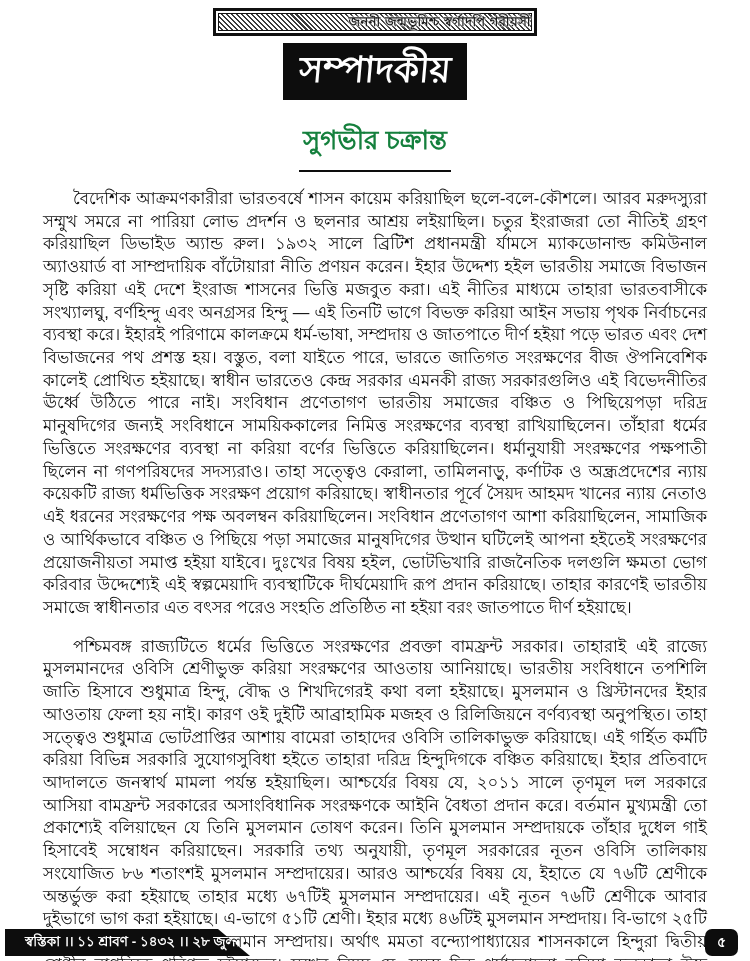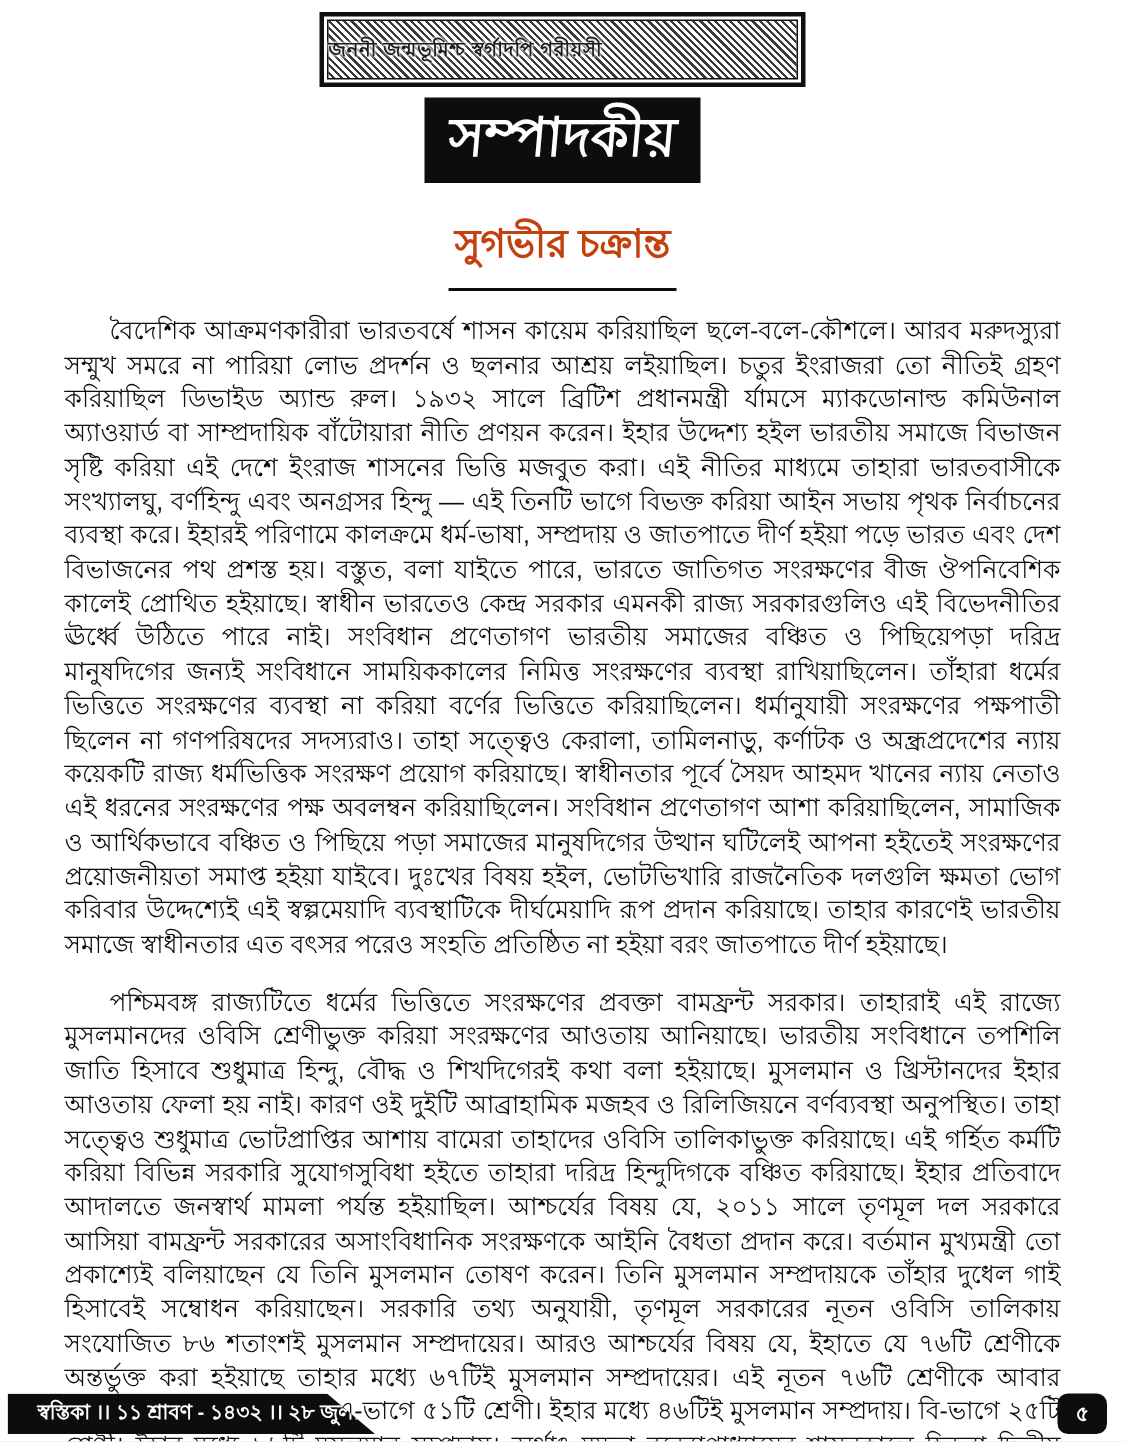--- a/index.html
+++ b/index.html
@@ -19,24 +19,24 @@
   
   .masthead {
     width: 324px;
     margin: 8px auto 0 auto;
     border: 3px solid #101010;
     background: #ffffff;
     padding: 2px;
   }
   .masthead-inner {
     border: 1px solid #101010;
-    height: 40px;
+    height: 18px;
     display: flex;
     align-items: center;
-    justify-content: flex-start;
+    justify-content: flex-end;
     background: repeating-linear-gradient(45deg, #ffffff 0px, #ffffff 2px, #3a3a3a 2px, #3a3a3a 3.5px);
   }
   .masthead-slogan {
     font-size: 13px;
     font-weight: bold;
     color: #1c1c1c;
     letter-spacing: 0.5px;
     text-shadow: 0 0 2px #ffffff, 0 0 2px #ffffff, 0 0 3px #ffffff;
     white-space: nowrap;
   }
@@ -58,21 +58,21 @@
     transform: skewX(-5deg);
     white-space: nowrap;
   }
 
   
   .article-title-wrap { text-align: center; margin-top: 20px; }
   .article-title {
     display: inline-block;
     font-size: 26px;
     font-weight: bold;
-    color: #c2410c;
+    color: #15803d;
     padding: 0 4px 6px 4px;
     border-bottom: 2px solid #0d0d0d;
   }
 
   
   .body-text {
     margin: 12px 27px 0 27px;
     font-size: 16.6px;
     line-height: 1.37;
     text-align: justify;

